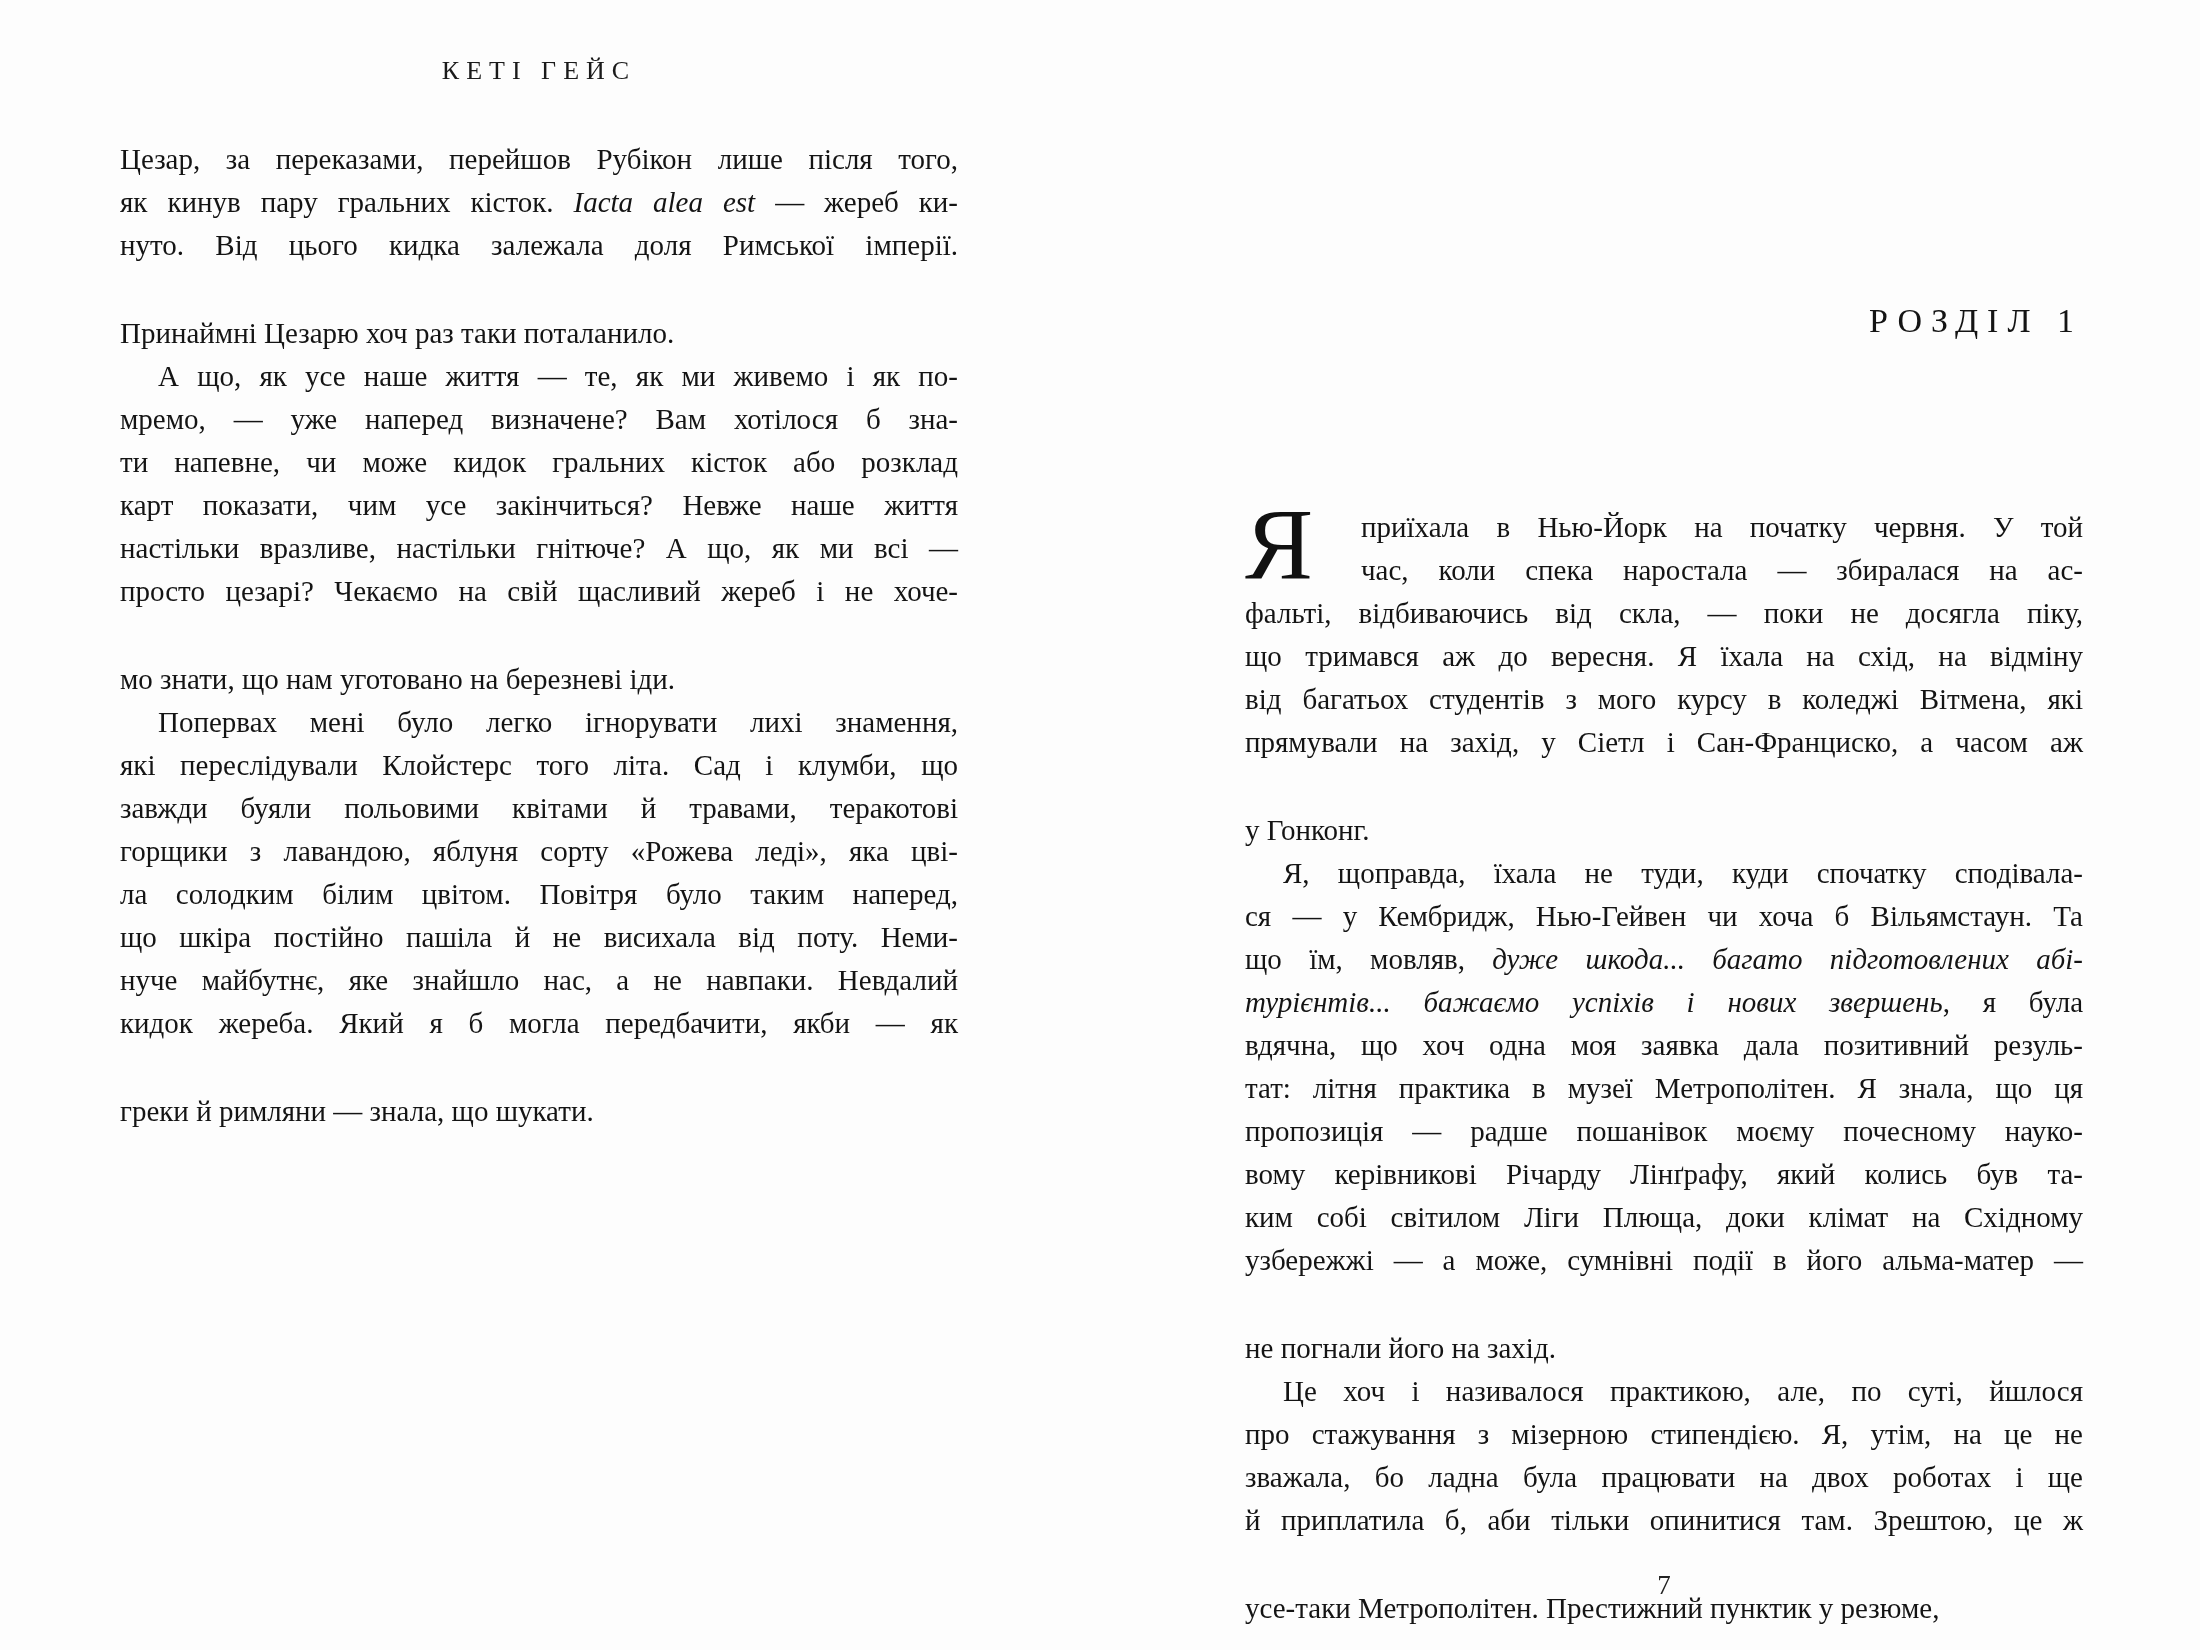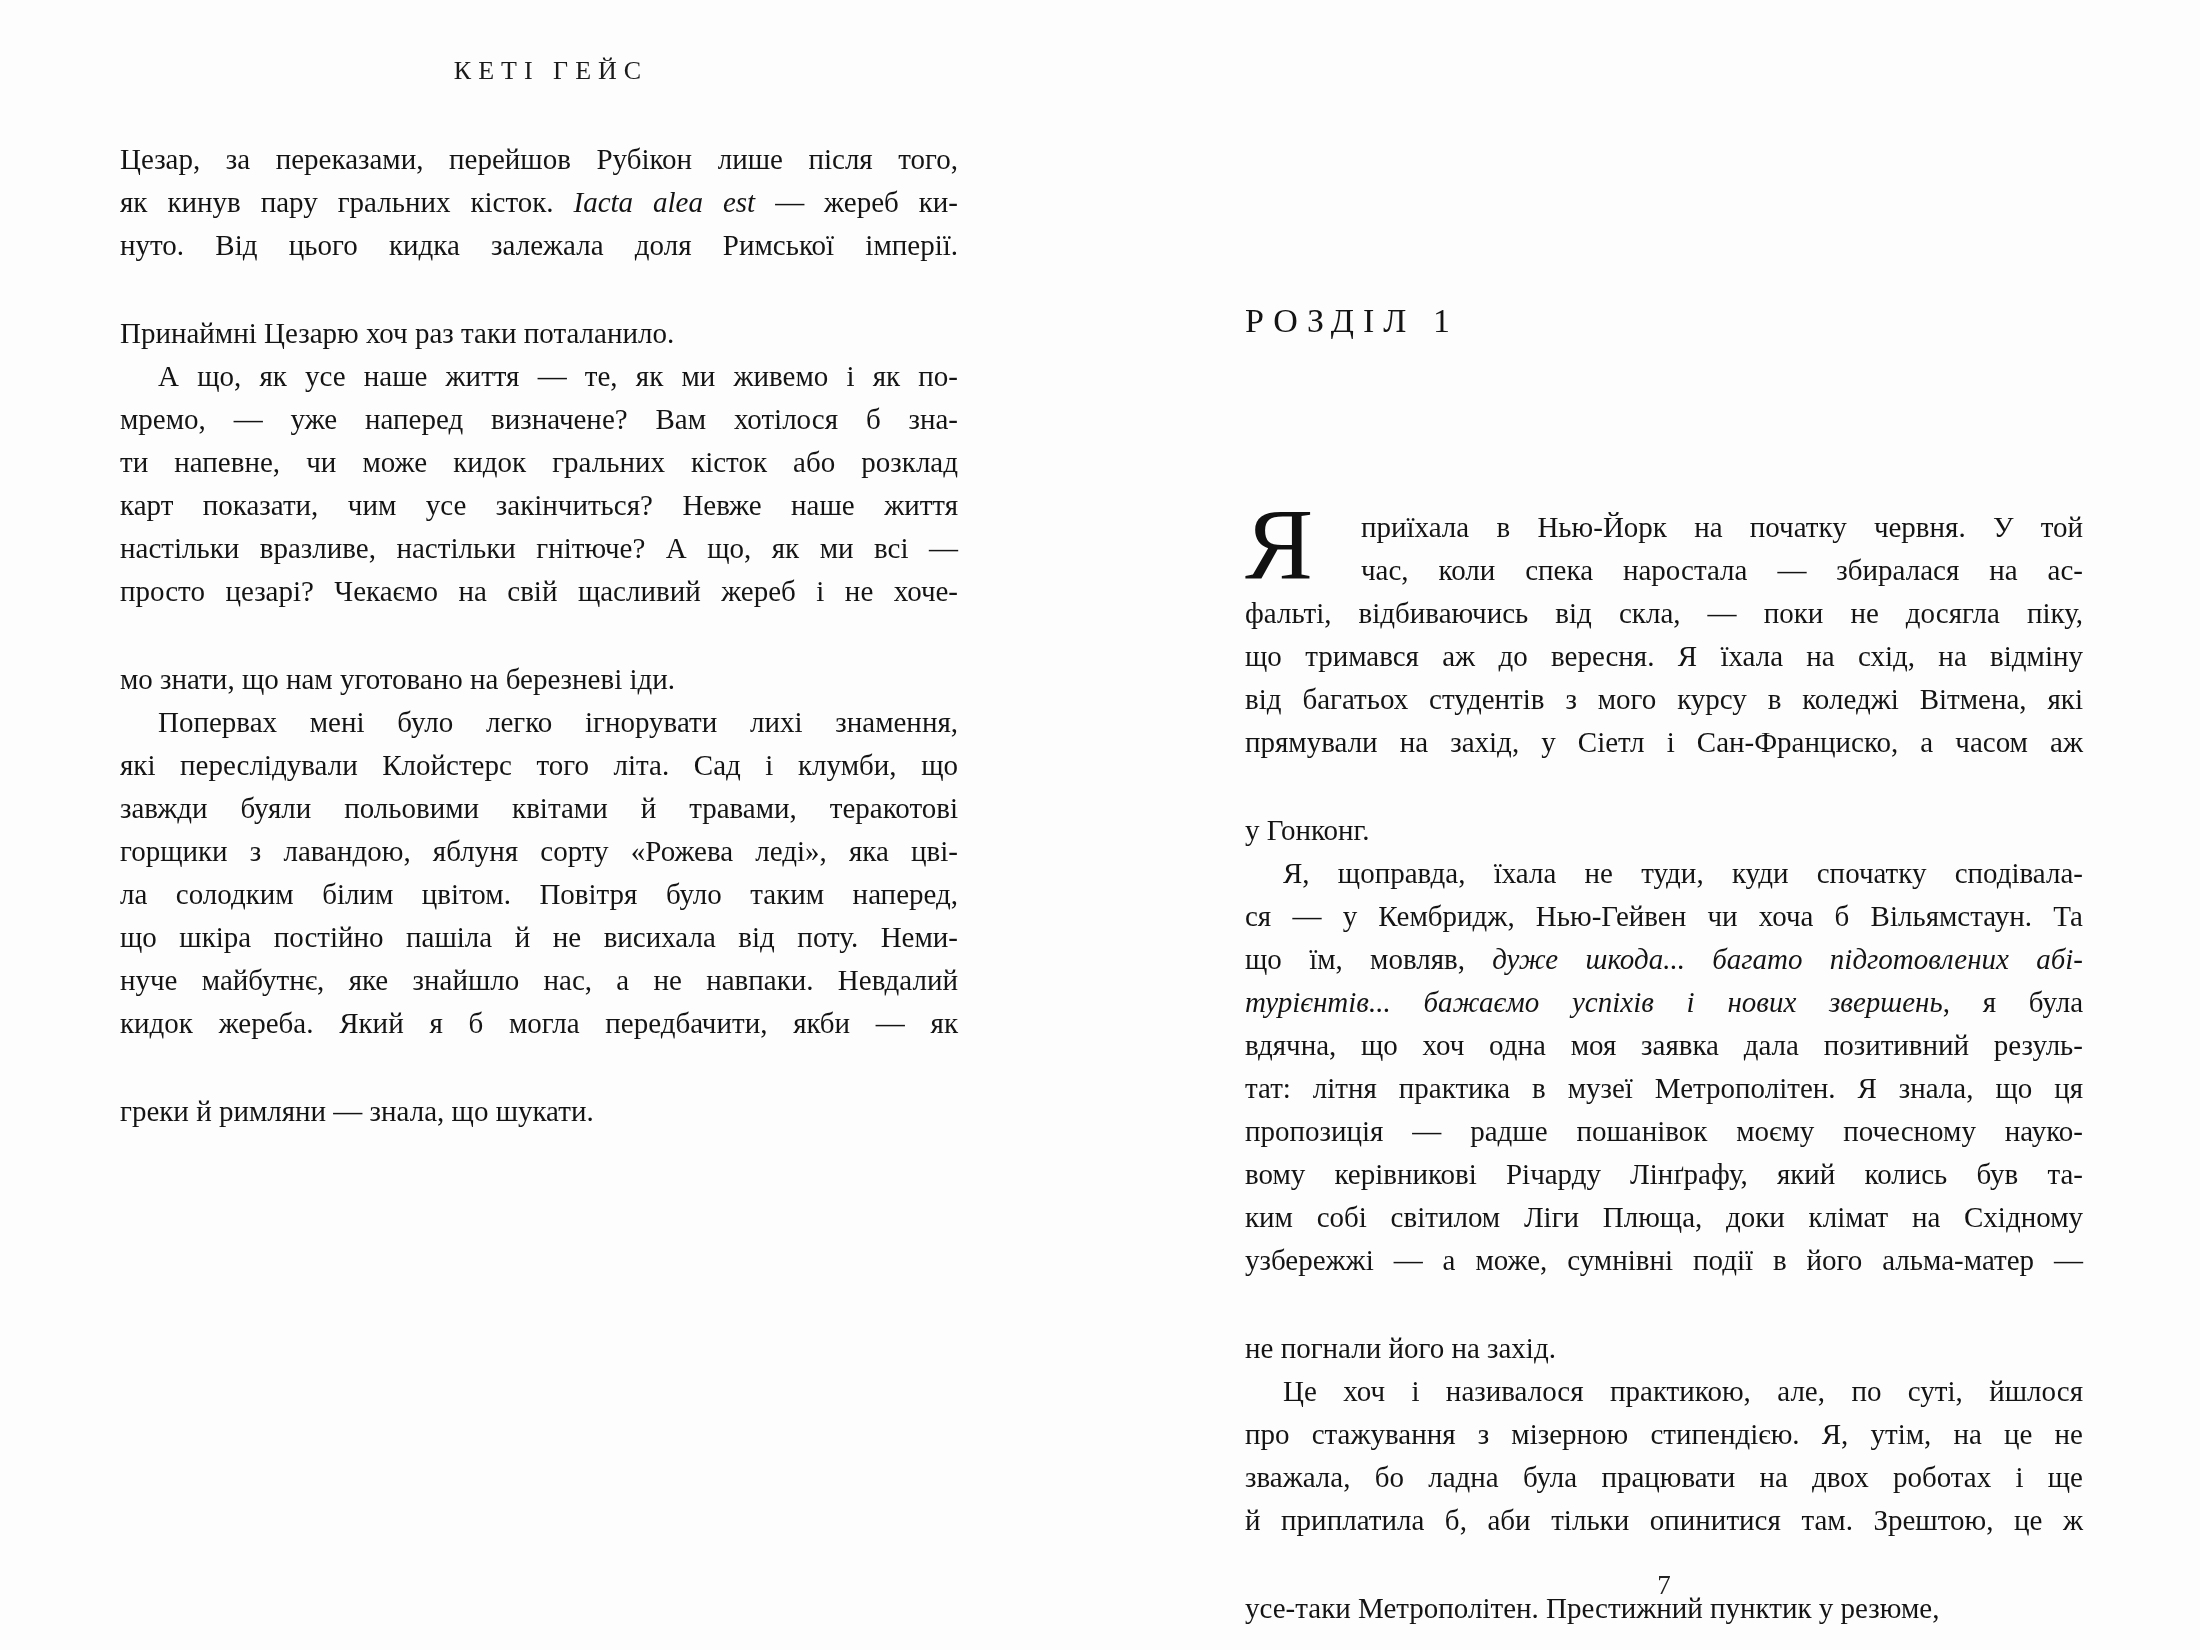--- a/index.html
+++ b/index.html
@@ -12,21 +12,21 @@
     width: 2200px;
     height: 1650px;
     background: #fdfdfd;
     color: #141414;
     font-family: "Liberation Serif", "DejaVu Serif", serif;
     overflow: hidden;
   }
   
   .running-header {
     position: absolute;
-    left: 132px;
+    left: 120px;
     top: 56px;
     width: 838px;
     text-align: center;
     font-size: 26px;
     letter-spacing: 7px;
     font-weight: 400;
     color: #1a1a1a;
   }
   .left-body {
     position: absolute;
@@ -34,21 +34,21 @@
     top: 138px;
     width: 838px;
   }
   
   .chapter-title {
     position: absolute;
     left: 1245px;
     top: 302px;
     width: 838px;
     margin: 0;
-    text-align: left;
+    text-align: right;
     font-size: 34px;
     letter-spacing: 9px;
     font-weight: 400;
     color: #141414;
   }
   .right-body {
     position: absolute;
     left: 1245px;
     top: 506px;
     width: 838px;

